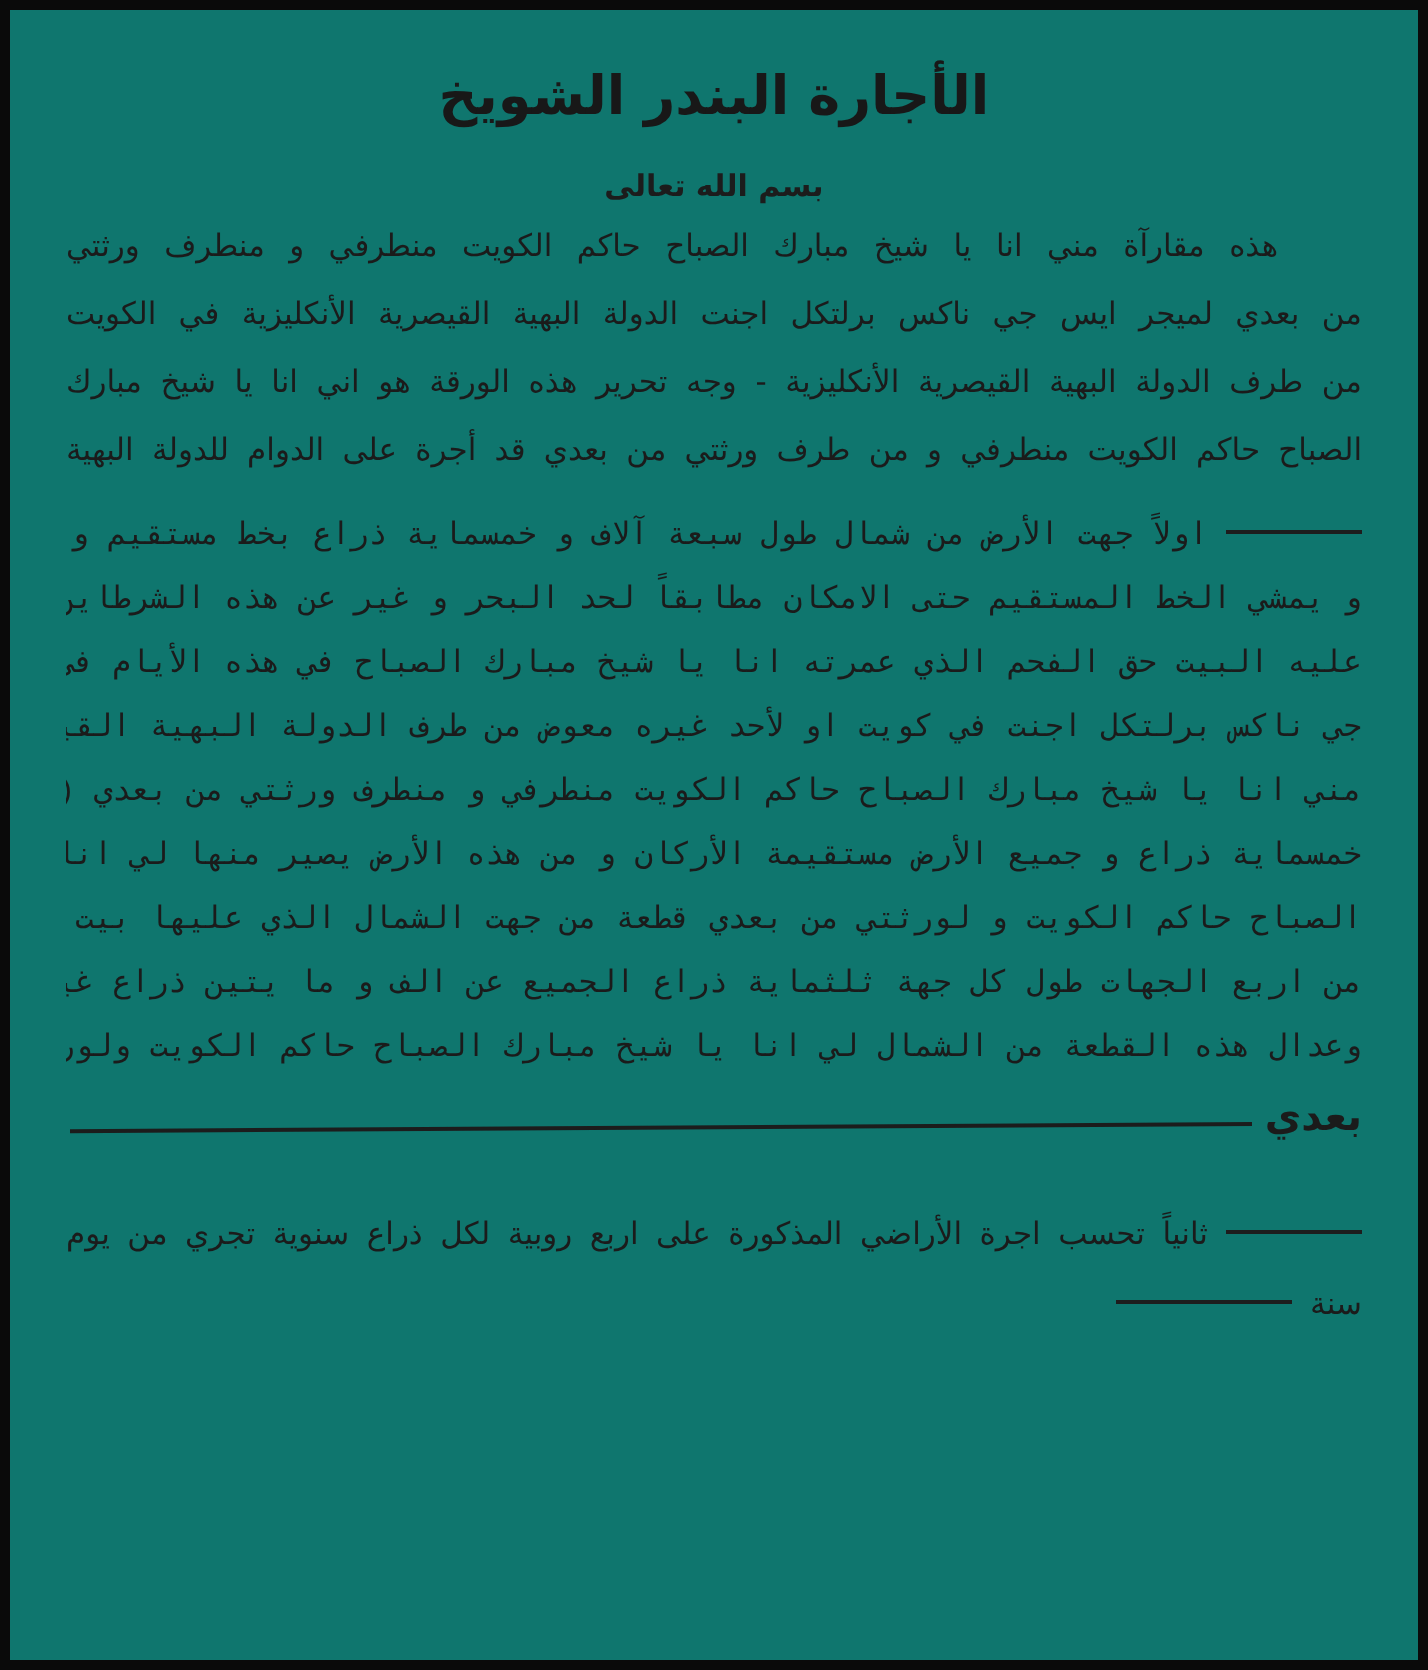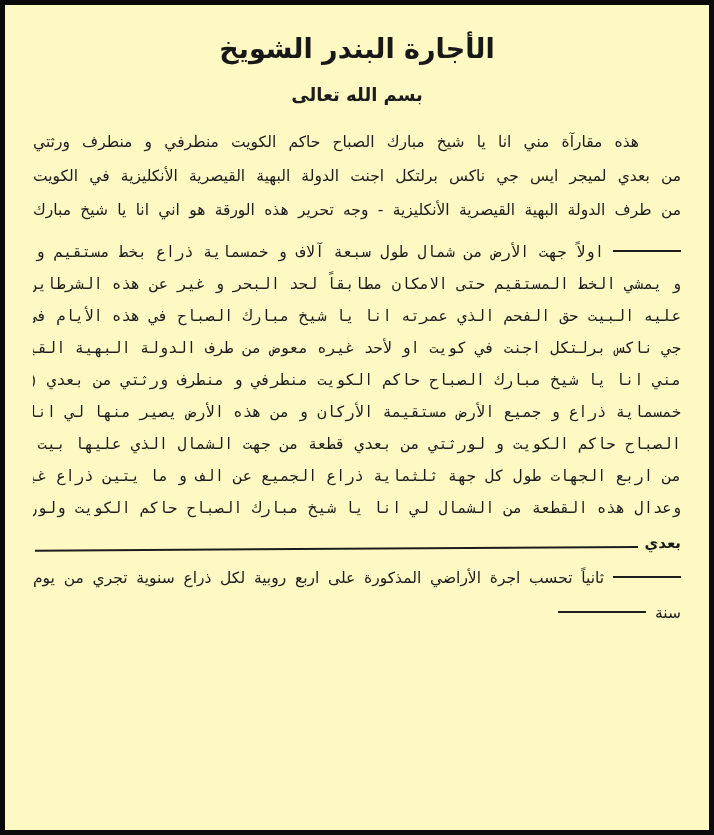--- a/index.html
+++ b/index.html
@@ -7,36 +7,36 @@
     padding: 0;
     background: #ffffff;
     font-family: "DejaVu Sans", sans-serif;
   }
   .page {
     position: relative;
     width: 714px;
     height: 835px;
     box-sizing: border-box;
     border: 5px solid #0a0a0a;
-    background: #fef9c3;
+    background: #0f766e;
     padding: 20px 28px 10px 28px;
     overflow: hidden;
     direction: rtl;
   }
   .doc-title {
     text-align: center;
     font-size: 27px;
     font-weight: 700;
     color: #181818;
     margin-top: 8px;
     letter-spacing: 1px;
   }
   .basmala {
     text-align: center;
-    font-size: 18px;
+    font-size: 15px;
     font-weight: 600;
     color: #1c1c1c;
     margin-top: 20px;
   }
   .para {
     direction: rtl;
     color: #1b1b1b;
     font-size: 15.5px;
   }
   .para .line {
@@ -46,43 +46,43 @@
     text-align: justify;
     text-align-last: justify;
     white-space: nowrap;
   }
   .para.p2 .line { height: 32px; line-height: 32px; font-family: Liberation Mono, monospace; }
   .para.p3 .line { height: 35px; line-height: 35px; }
   .para .line.short {
     text-align: right;
     text-align-last: right;
   }
-  .para.p1 { margin-top: 20px; }
+  .para.p1 { margin-top: 4px; }
   .para.p1 .line.first { padding-right: 42px; }
   .para.p2 { margin-top: 10px; }
-  .para.p3 { margin-top: 8px; }
+  .para.p3 { margin-top: 32px; }
   .dash {
     display: inline-block;
     vertical-align: middle;
     height: 2px;
     background: #1d1d1d;
     margin: 0 0 3px 9px; 
   }
   .dash.lead { width: 68px; }
   .dash.tail { width: 88px; margin: 0 9px 3px 0; }
   .separator-row {
     display: flex;
     direction: rtl;
     align-items: flex-end;
     height: 26px;
     margin-top: 2px;
   }
   .separator-row .word {
     flex: 0 0 auto;
-    font-size: 15px;
+    font-size: 20px;
     font-weight: 600;
     color: #1b1b1b;
     line-height: 20px;
     margin-top: 28px;
   }
   .separator-row .rule {
     flex: 1 1 auto;
     height: 2px;
     background: #1c1c1c;
     margin: 0 6px 5px 2px;
@@ -96,20 +96,21 @@
 <div class="page">
 
   <div class="doc-title">الأجارة البندر الشويخ</div>
 
   <div class="basmala">بسم الله تعالى</div>
 
   <div class="para p1">
     <div class="line first">هذه مقارآة مني انا يا شيخ مبارك الصباح حاكم الكويت منطرفي و منطرف ورثتي</div>
     <div class="line">من بعدي لميجر ايس جي ناكس برلتكل اجنت الدولة البهية القيصرية الأنكليزية في الكويت</div>
     <div class="line">من طرف الدولة البهية القيصرية الأنكليزية - وجه تحرير هذه الورقة هو اني انا يا شيخ مبارك</div>
+    <div class="line">الصباح حاكم الكويت منطرفي و من طرف ورثتي من بعدي قد أجرة على الدوام للدولة البهية</div>
   </div>
 
   <div class="para p2">
     <div class="line"><span class="dash lead"></span><span>اولاً جهت الأرض من شمال طول سبعة آلاف و خمسماية ذراع بخط مستقيم و واقع</span></div>
     <div class="line">و يمشي الخط المستقيم حتى الامكان مطابقاً لحد البحر و غير عن هذه الشرطاين يجوز لميجر ايس</div>
     <div class="line">عليه البيت حق الفحم الذي عمرته انا يا شيخ مبارك الصباح في هذه الأيام في الأرض المذكوره</div>
     <div class="line">جي ناكس برلتكل اجنت في كويت او لأحد غيره معوض من طرف الدولة البهية القيصرية</div>
     <div class="line">مني انا يا شيخ مبارك الصباح حاكم الكويت منطرفي و منطرف ورثتي من بعدي ( وثانياً )</div>
     <div class="line">خمسماية ذراع و جميع الأرض مستقيمة الأركان و من هذه الأرض يصير منها لي انا يا شيخ مبارك</div>
     <div class="line">الصباح حاكم الكويت و لورثتي من بعدي قطعة من جهت الشمال الذي عليها بيت الفحم الشرطاين</div>

